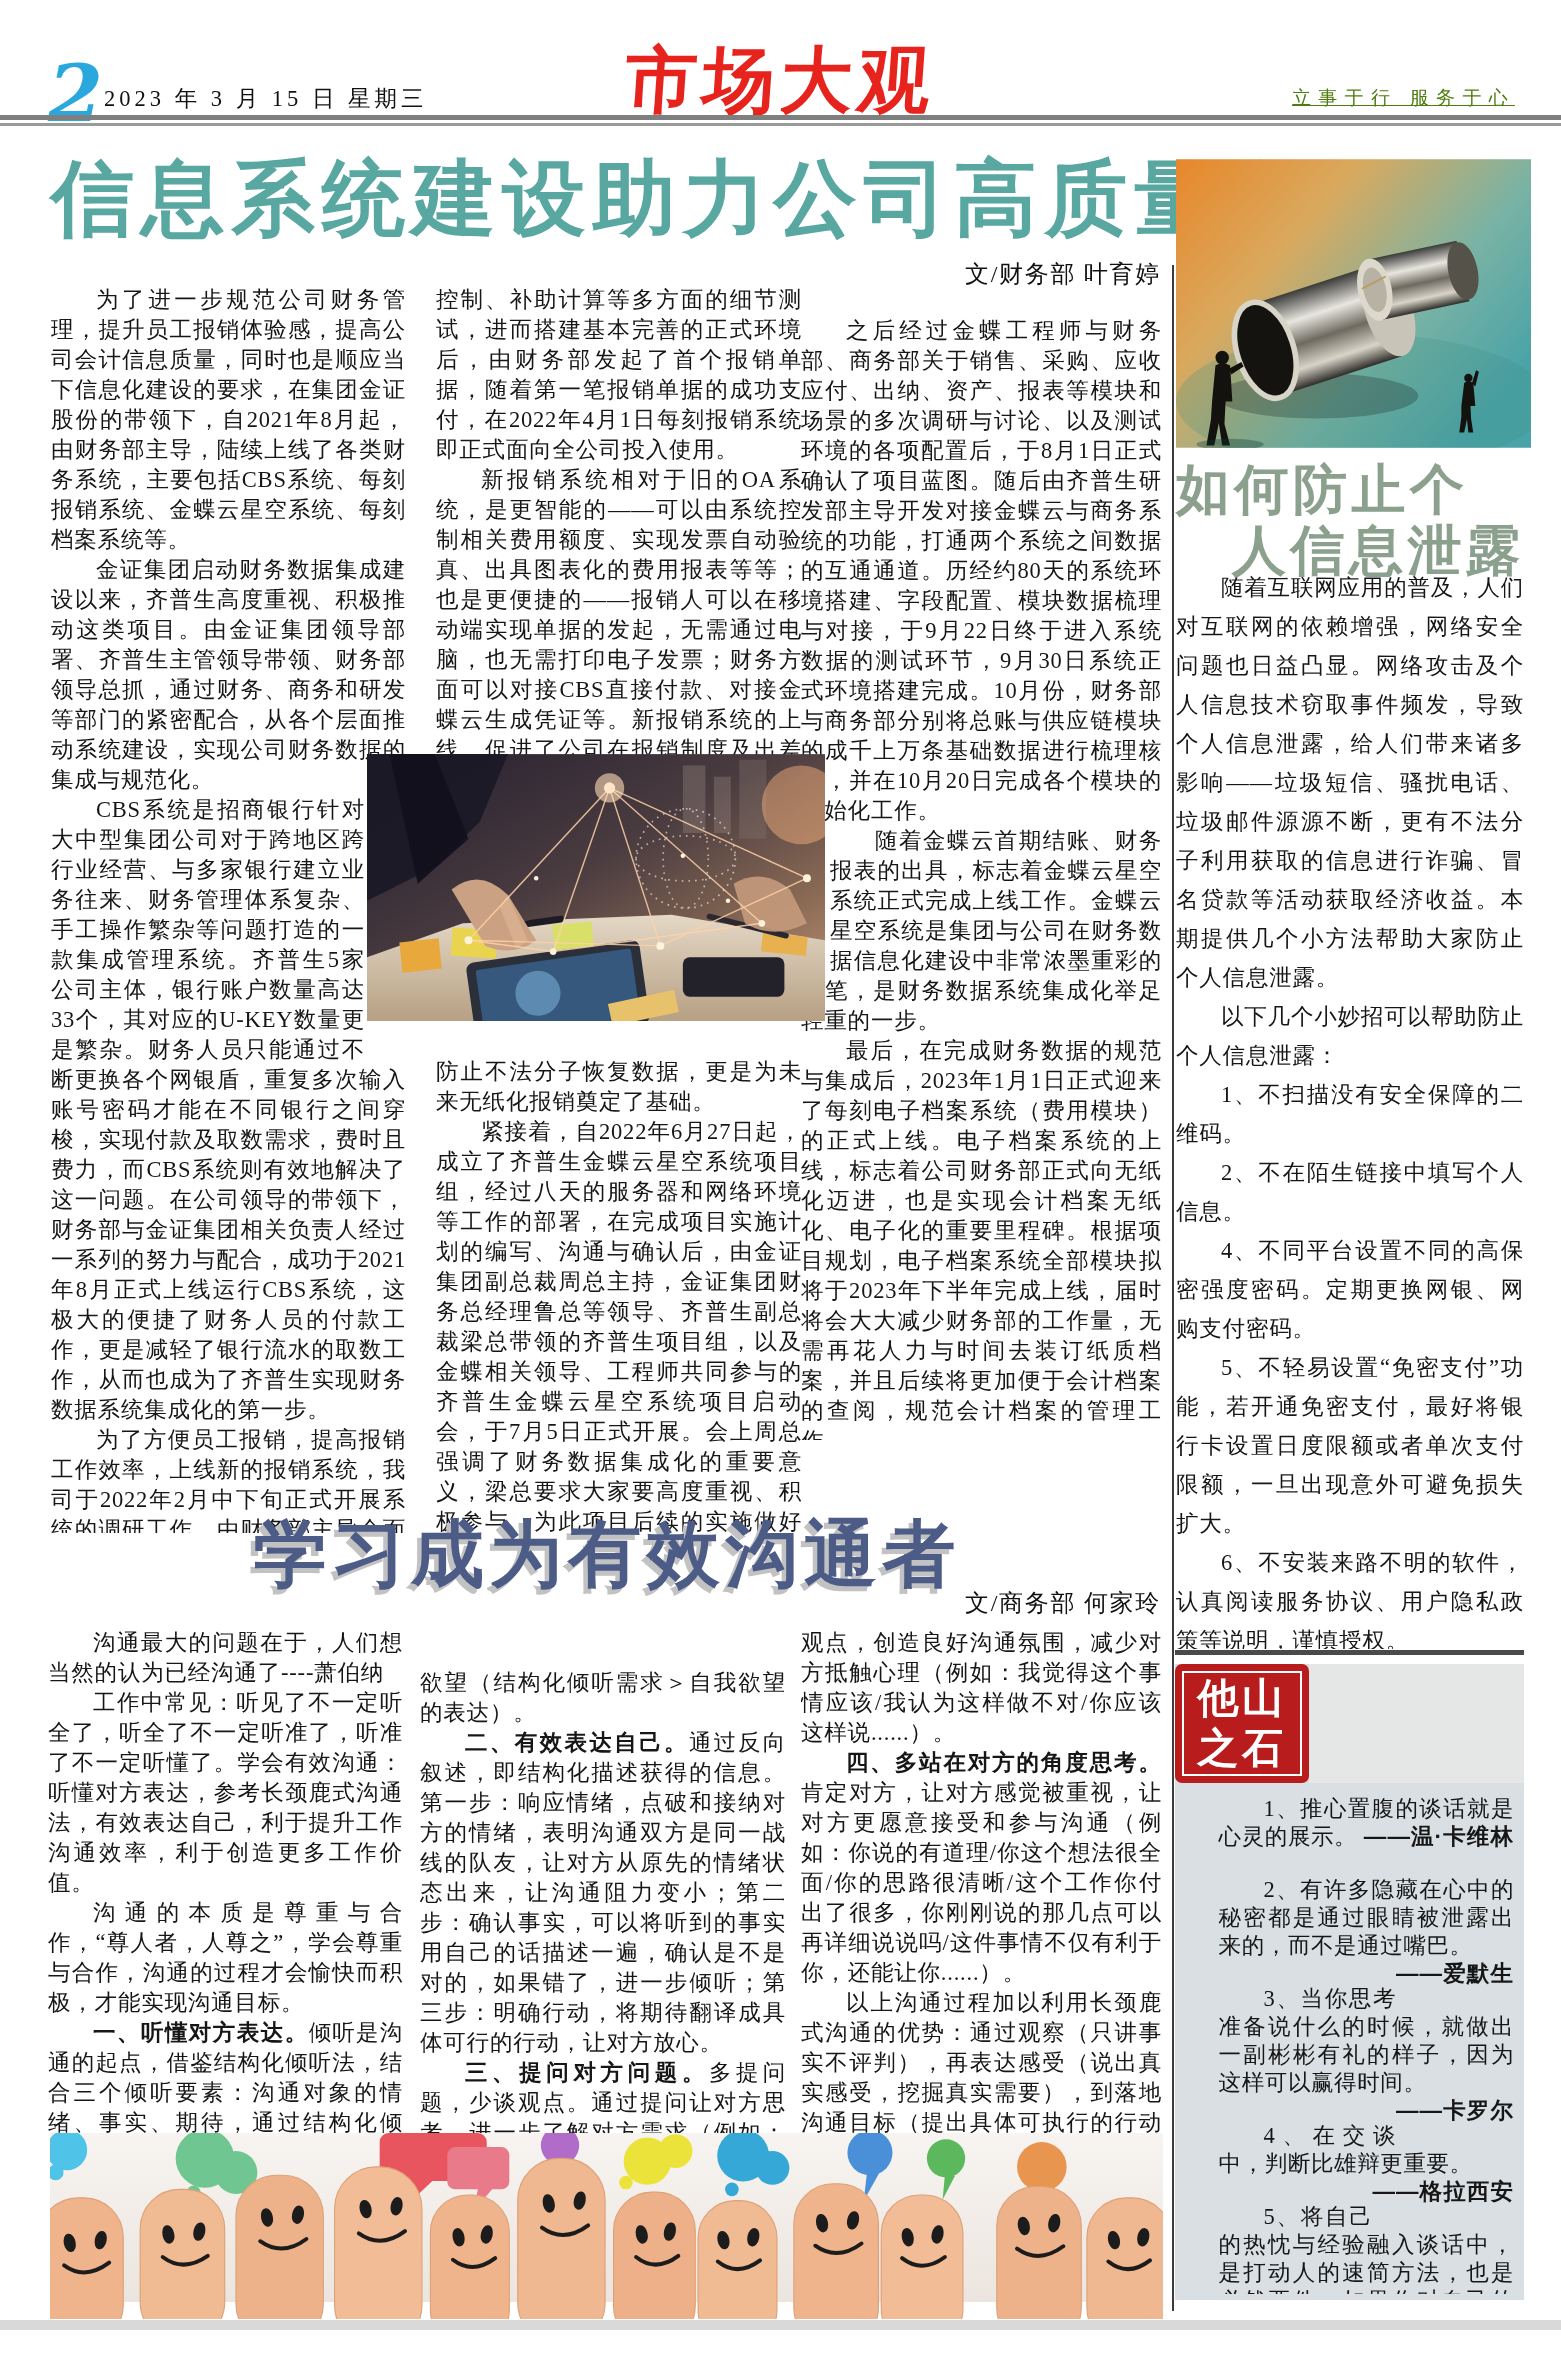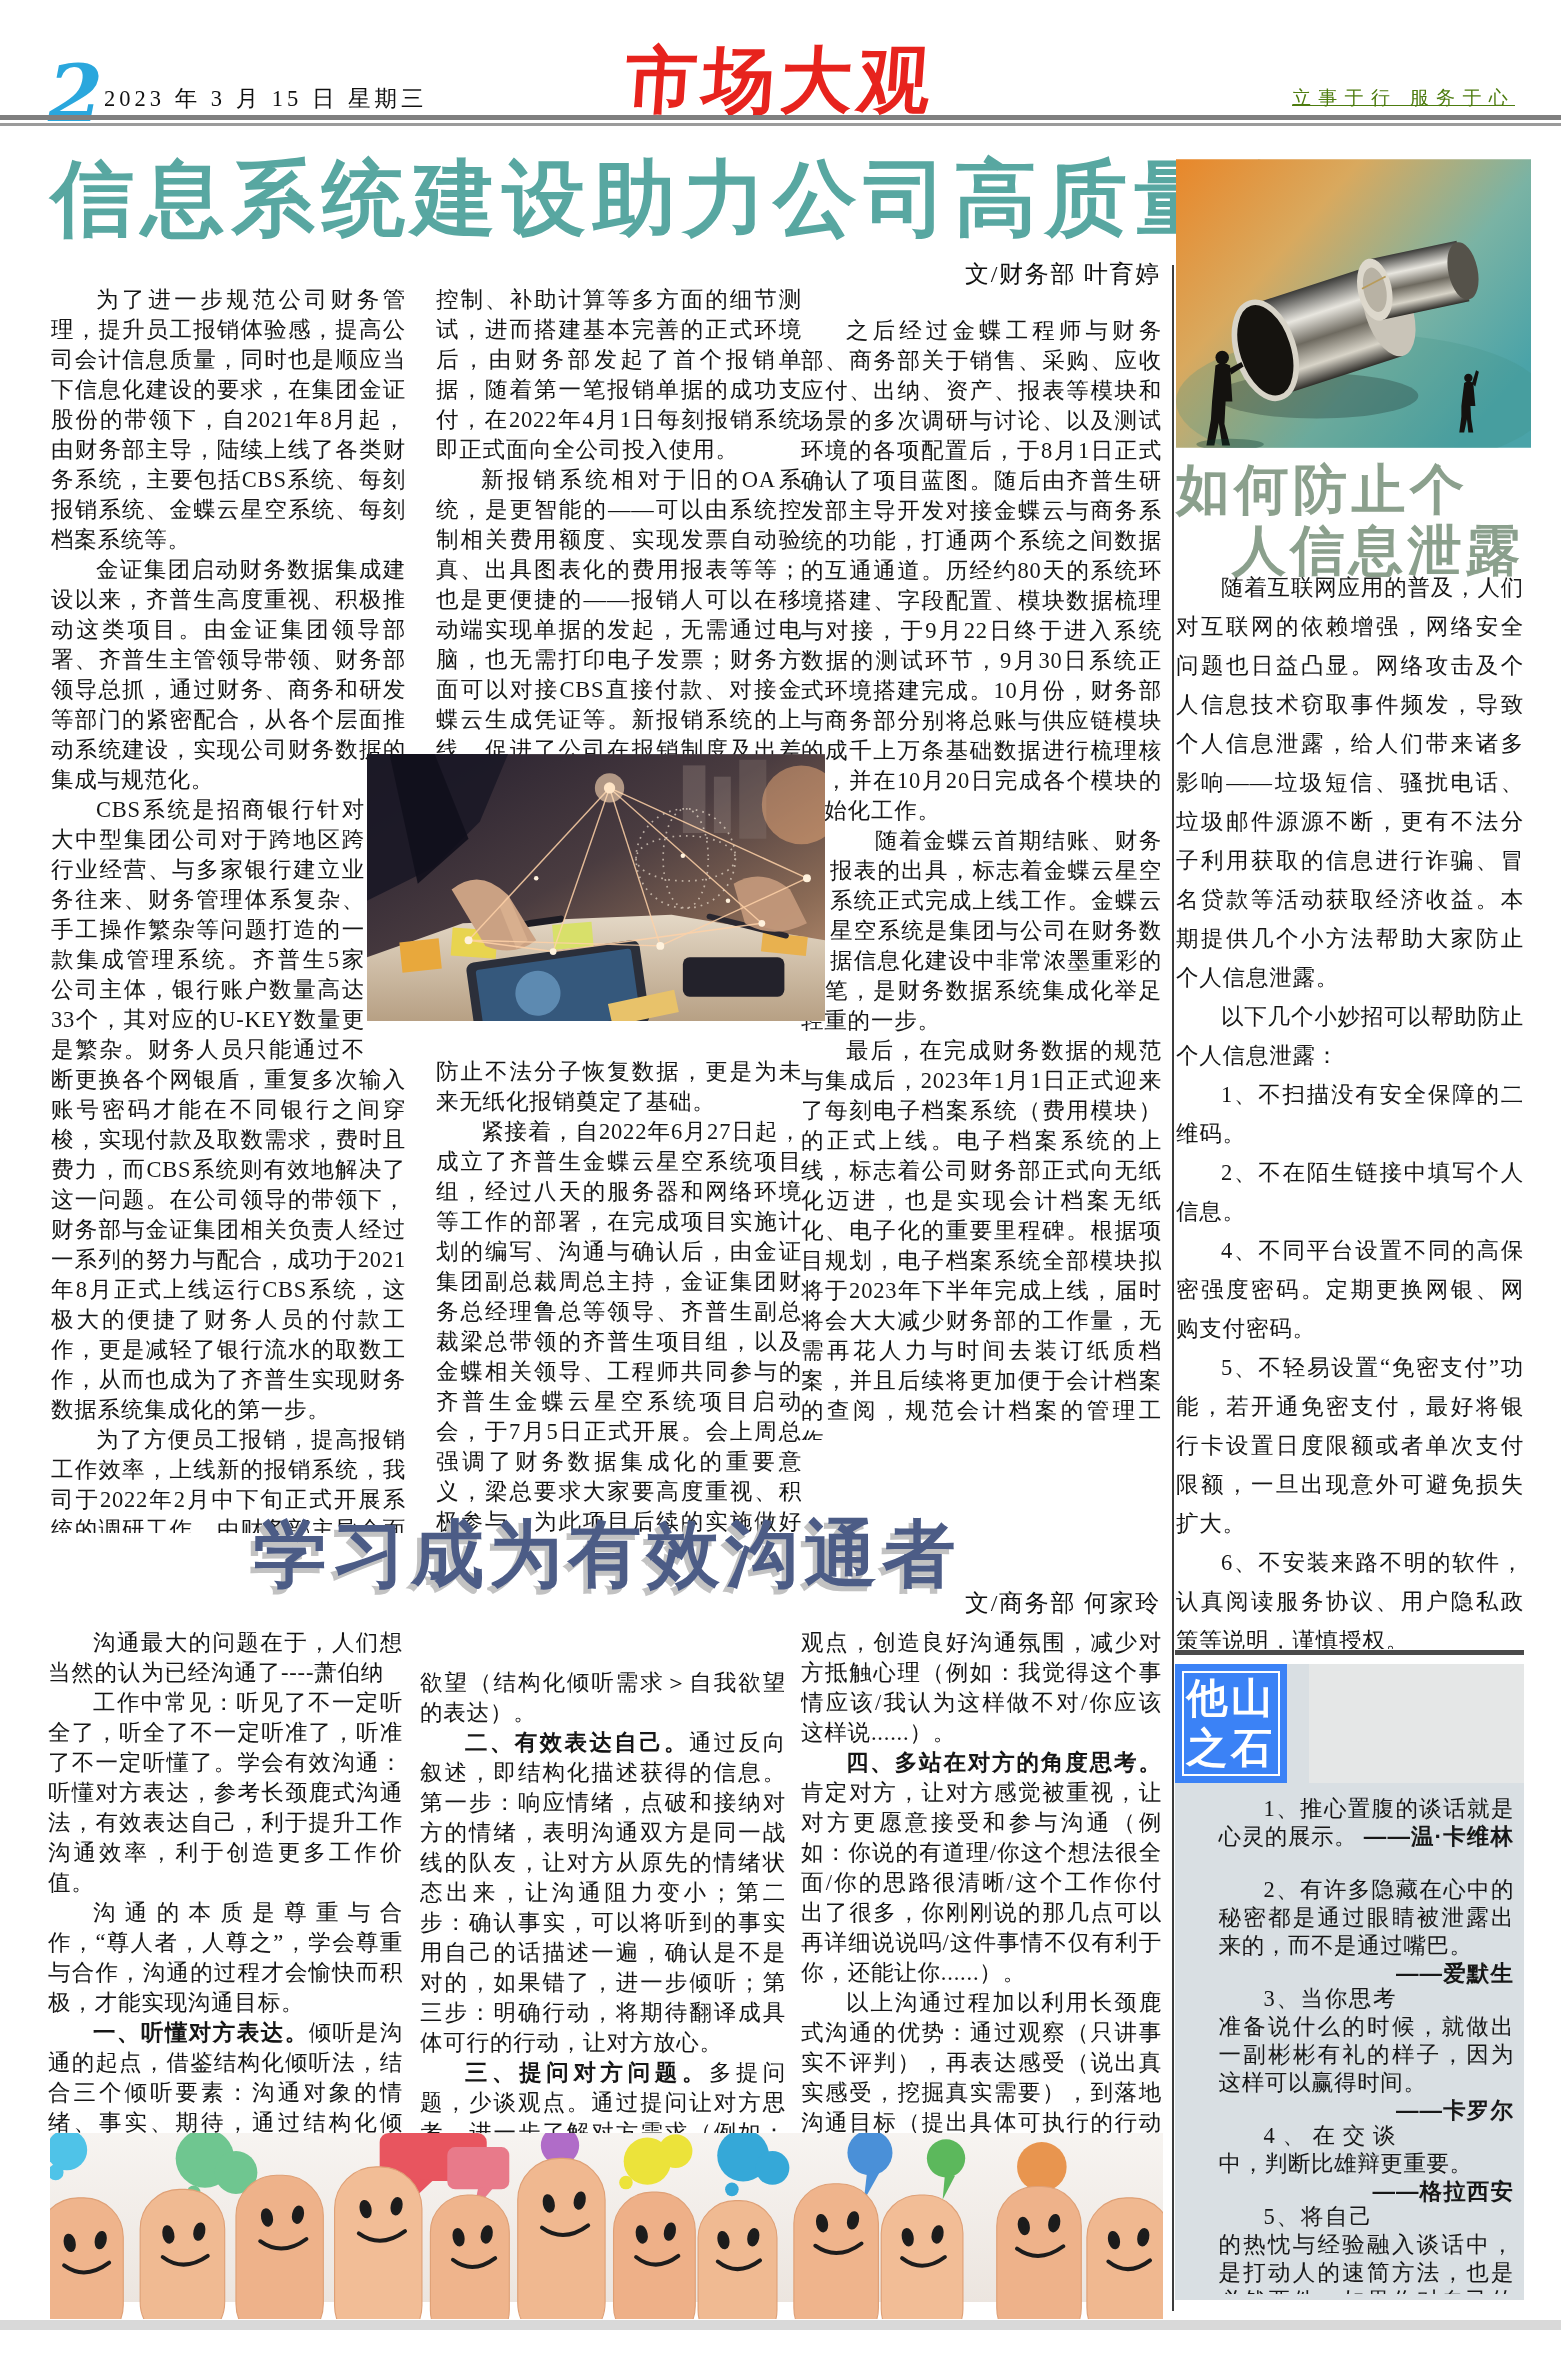--- a/index.html
+++ b/index.html
@@ -39,21 +39,21 @@
   
   .sidebar-photo{left:1176px;top:159px;width:355px;height:289px;}
   .sidebar-headline{left:1176px;top:459px;width:355px;
      font-family:"Liberation Sans","DejaVu Sans",sans-serif;font-weight:900;color:#8ba08d;
      font-size:54px;line-height:61px;letter-spacing:4.5px;}
   .sidebar-headline .l2{padding-left:56px;}
   .sb-body{left:1176px;top:568px;width:348px;height:1081px;font-size:22.5px;line-height:39px;}
   .sb-rule{left:1175px;top:1650px;width:349px;height:5px;background:#4a4a4a;}
   
   .quote-box{left:1175px;top:1664px;width:349px;height:636px;background:#d9dfe3;}
-  .qb-header{position:absolute;left:0;top:0;width:112px;height:119px;background:#3b82f6;}
+  .qb-header{position:absolute;left:0;top:0;width:134px;height:119px;background:#b91c1c;border-radius:7px;}
   .qb-header .inner{position:absolute;left:6.8px;top:6.8px;right:6.8px;bottom:6.8px;
      border:2.3px solid #fff;color:#fff;text-align:center;font-size:41px;line-height:50px;
      font-weight:bold;letter-spacing:3.4px;}
   .qb-banner{position:absolute;left:134px;top:0;right:0;height:119px;background:#e5e7e7;}
   .qb-items{position:absolute;left:5.6px;top:131px;right:10px;bottom:5.6px;overflow:hidden;
      font-size:22.5px;line-height:28px;}
   .quote{margin-bottom:25px;text-align:justify;letter-spacing:0.6px;margin-left:38px;}
   .quote .qtext{text-indent:2em;display:inline;}
   .quote::before{content:"";display:inline-block;width:2em;}
   .quote .qauthor{float:right;font-family:"Liberation Sans","DejaVu Sans",sans-serif;

